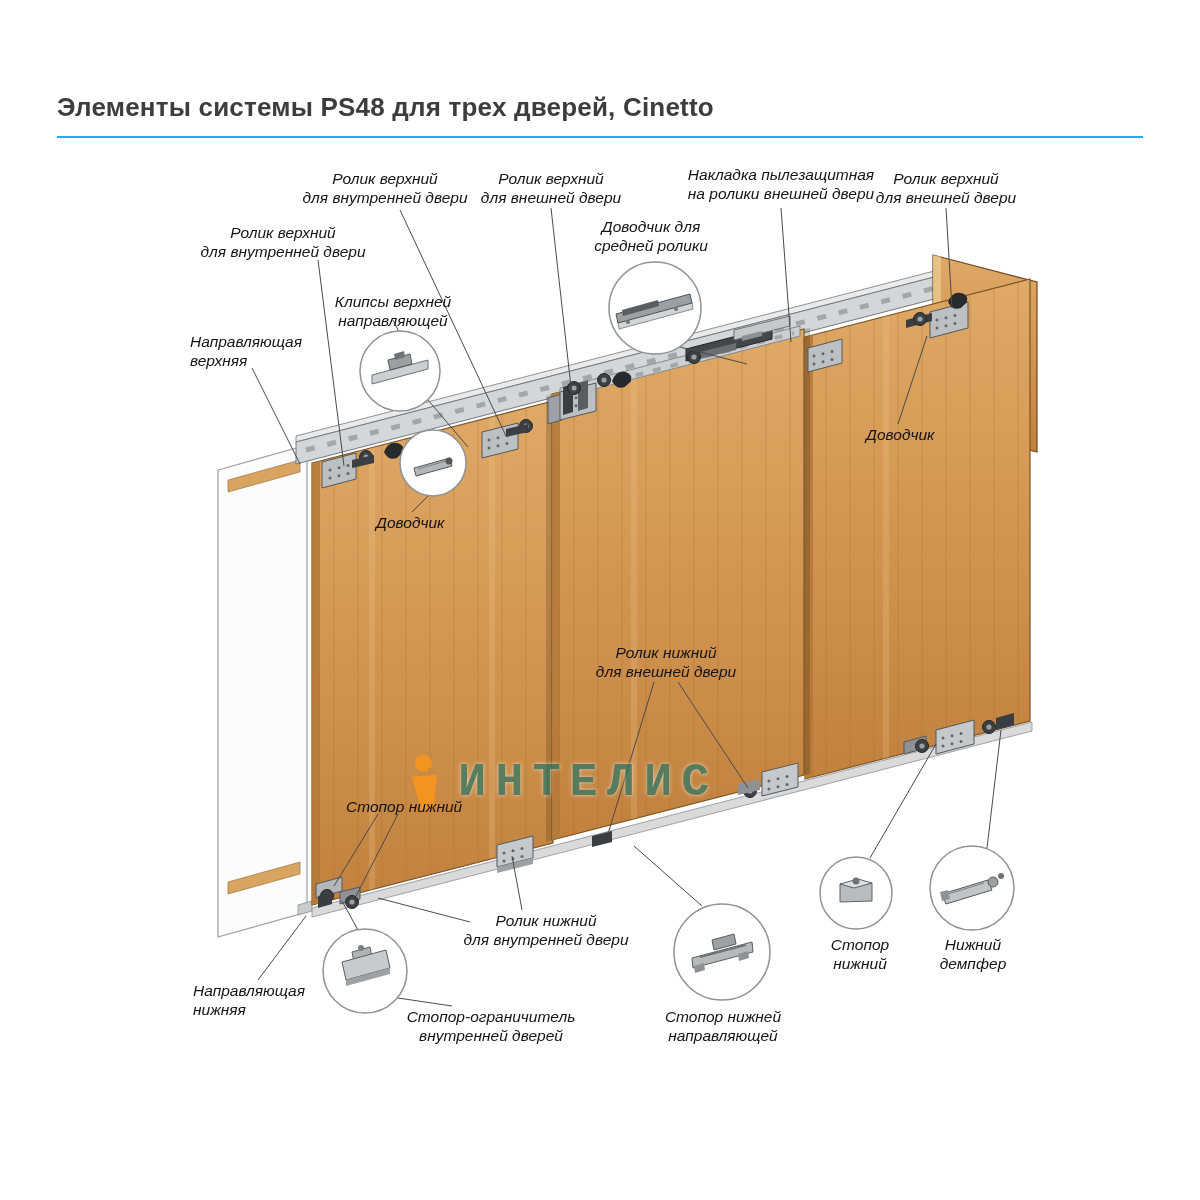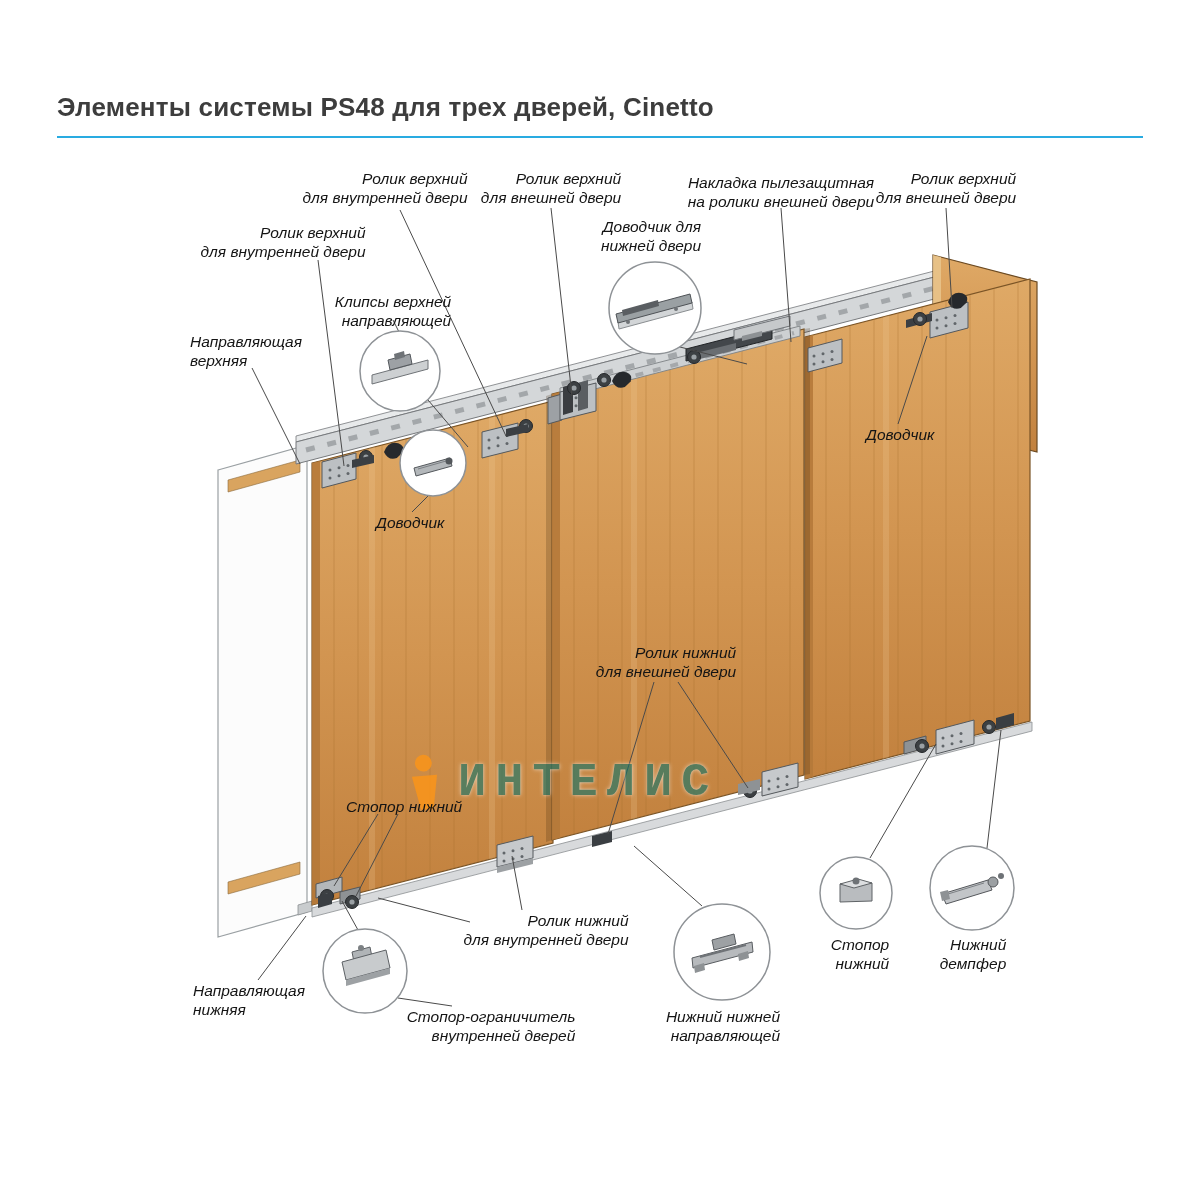--- a/index.html
+++ b/index.html
@@ -11,21 +11,21 @@
   .title {
     position:absolute; left:57px; top:92px;
     font-size:26px; font-weight:bold; color:#3d3d3d; letter-spacing:.2px;
   }
   .rule { position:absolute; left:57px; top:136px; width:1086px; height:2px; background:var(--accent); }
   .scene { position:absolute; left:0; top:0; }
   .lbl {
     position:absolute; font-style:italic; font-size:15.5px; line-height:1.22;
     color:var(--ink); white-space:pre-line;
   }
-  .lbl.c { transform:translateX(-50%); text-align:right; }
+  .lbl.c { transform:translateX(-50%); text-align:center; }
   .watermark {
     position:absolute; left:404px; top:754px; display:flex; align-items:center; gap:12px;
     pointer-events:none;
   }
   .wm-text {
     font-size:47px; font-weight:bold; color:#0f766e; opacity:.6; letter-spacing:9px;
     text-shadow:0 0 4px rgba(255,255,255,.95), 0 0 1px rgba(255,255,255,.9);
     font-family:Liberation Mono, monospace;
   }
   .wm-logo { width:42px; height:56px; transform:rotate(-5deg); opacity:.92; }
@@ -305,34 +305,34 @@
 для внутренней двери</div>
 <div class="lbl c" style="left:283px;top:224px">Ролик верхний
 для внутренней двери</div>
 <div class="lbl c" style="left:393px;top:293px">Клипсы верхней
 направляющей</div>
 <div class="lbl" style="left:190px;top:333px">Направляющая
 верхняя</div>
 <div class="lbl c" style="left:551px;top:170px">Ролик верхний
 для внешней двери</div>
 <div class="lbl c" style="left:651px;top:218px">Доводчик для
-нижней двери</div>
-<div class="lbl c" style="left:781px;top:174px">Накладка пылезащитная
+средней ролики</div>
+<div class="lbl c" style="left:781px;top:166px">Накладка пылезащитная
 на ролики внешней двери</div>
 <div class="lbl c" style="left:946px;top:170px">Ролик верхний
 для внешней двери</div>
 <div class="lbl" style="left:866px;top:426px">Доводчик</div>
 <div class="lbl" style="left:376px;top:514px">Доводчик</div>
 <div class="lbl c" style="left:666px;top:644px">Ролик нижний
 для внешней двери</div>
 <div class="lbl" style="left:346px;top:798px">Стопор нижний</div>
 <div class="lbl c" style="left:546px;top:912px">Ролик нижний
 для внутренней двери</div>
 <div class="lbl" style="left:193px;top:982px">Направляющая
 нижняя</div>
 <div class="lbl c" style="left:491px;top:1008px">Стопор-ограничитель
 внутренней дверей</div>
-<div class="lbl c" style="left:723px;top:1008px">Нижний нижней
+<div class="lbl c" style="left:723px;top:1008px">Стопор нижней
 направляющей</div>
 <div class="lbl c" style="left:860px;top:936px">Стопор
 нижний</div>
 <div class="lbl c" style="left:973px;top:936px">Нижний
 демпфер</div>
 
 </body></html>

